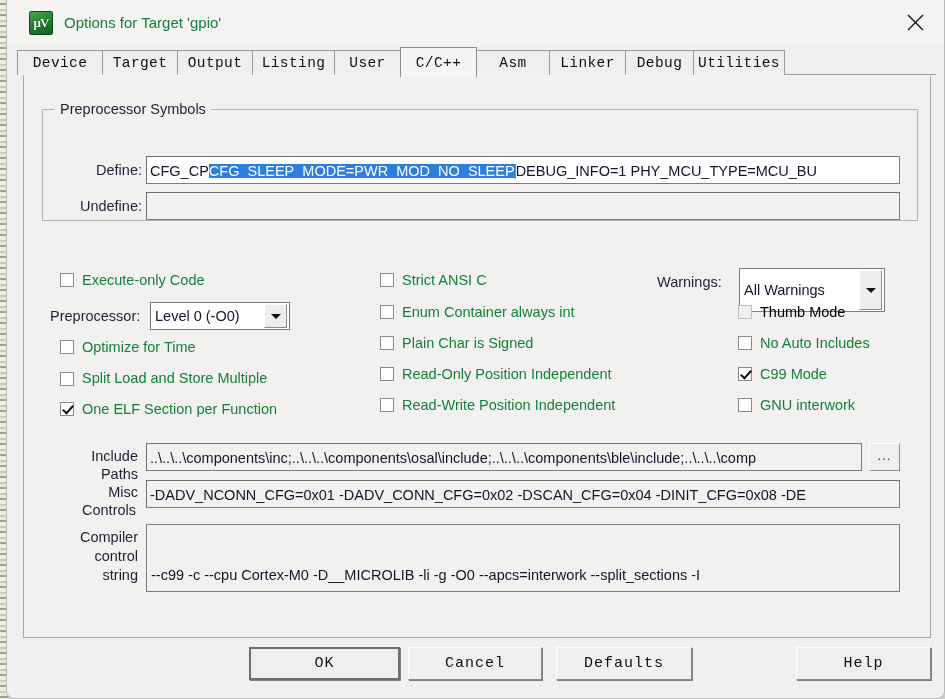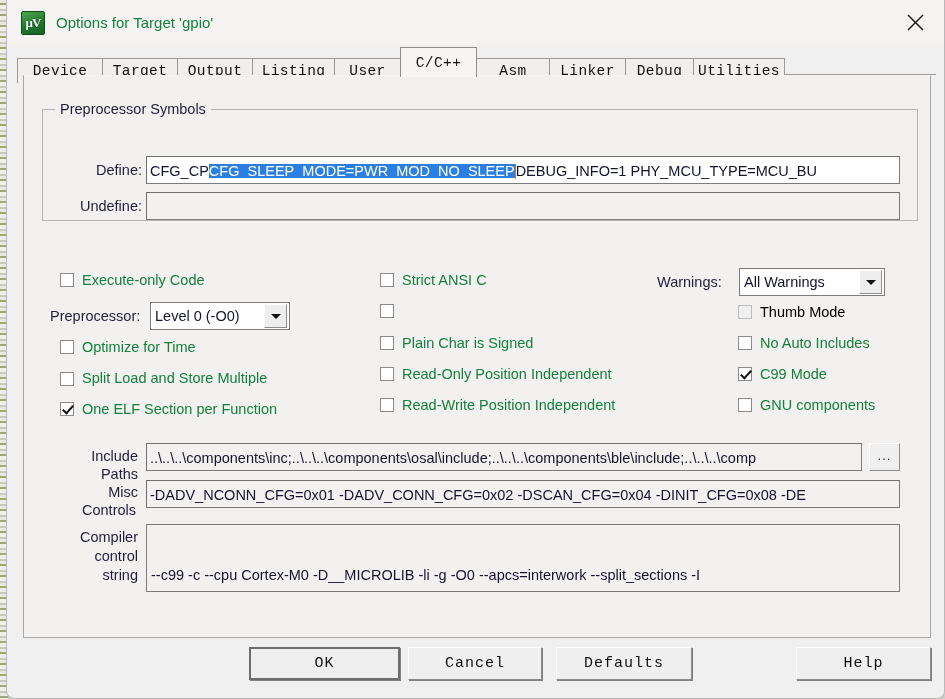--- a/index.html
+++ b/index.html
@@ -29,21 +29,21 @@
   }
   .titlebar {
     position: relative;
     height: 45px;
     background: #f4f3f1;
     border-bottom: none;
     display: flex; align-items: center;
     border-radius: 0 0 0 0;
   }
   .app-icon {
-    width: 22px; height: 22px; margin-left: 14px;
+    width: 22px; height: 22px; margin-left: 22px;
     background: linear-gradient(160deg, #4da54d 0%, #1f7a2e 55%, #156023 100%);
     border: 1px solid #0e4a1a;
     border-radius: 2px;
     position: relative;
     flex: 0 0 auto;
   }
   .app-icon .glyph {
     position: absolute; inset: 0;
     color: #fff; font-family: "Liberation Serif", serif;
     font-size: 13px; font-weight: bold;
@@ -63,21 +63,21 @@
     width: 58px; height: 45px;
     display: flex; align-items: center; justify-content: center;
     cursor: default;
   }
   .close-btn svg { display:block; }
 
   .tabstrip {
     position: absolute; left: 10px; top: 47px; right: 8px; height: 28px;
   }
   .tab {
-    position: absolute; top: 11px; height: 25px;
+    position: absolute; top: 3px; height: 25px;
     background: #f0efed;
     border: 1px solid #9a9a9a;
     border-bottom: none;
     box-sizing: border-box;
     font-family: "Liberation Mono", monospace;
     font-size: 14.5px;
     color: #101010;
     display: flex; align-items: center; justify-content: center;
     padding: 0 5px;
     letter-spacing: 0.4px;
@@ -321,54 +321,55 @@
       <span class="cbox checked"></span>
       <span>One ELF Section per Function</span>
     </div>
 
     <div class="cb-row" style="left:356px; top:196px;">
       <span class="cbox"></span>
       <span>Strict ANSI C</span>
     </div>
     <div class="cb-row" style="left:356px; top:228px;">
       <span class="cbox"></span>
+      <span>Enum Container always int</span>
     </div>
     <div class="cb-row" style="left:356px; top:259px;">
       <span class="cbox"></span>
       <span>Plain Char is Signed</span>
     </div>
     <div class="cb-row" style="left:356px; top:290px;">
       <span class="cbox"></span>
       <span>Read-Only Position Independent</span>
     </div>
     <div class="cb-row" style="left:356px; top:321px;">
       <span class="cbox"></span>
       <span>Read-Write Position Independent</span>
     </div>
 
     <div class="lbl" style="left:633px; top:198px;">Warnings:</div>
-    <div class="combo" style="left:715px; top:192px; width:146px; height:28px;">
+    <div class="combo" style="left:715px; top:192px; width:146px; height:44px;">
       <span class="val">All Warnings</span>
       <span class="arrow"></span>
     </div>
     <div class="cb-row disabled" style="left:714px; top:228px;">
       <span class="cbox"></span>
       <span>Thumb Mode</span>
     </div>
     <div class="cb-row" style="left:714px; top:259px;">
       <span class="cbox"></span>
       <span>No Auto Includes</span>
     </div>
     <div class="cb-row" style="left:714px; top:290px;">
       <span class="cbox checked"></span>
       <span>C99 Mode</span>
     </div>
     <div class="cb-row" style="left:714px; top:321px;">
       <span class="cbox"></span>
-      <span>GNU components</span>
+      <span>GNU interwork</span>
     </div>
 
     <div class="lbl right" style="left:22px; top:372px; width:92px;">Include</div>
     <div class="lbl right" style="left:22px; top:390px; width:92px;">Paths</div>
     <div class="txtfield readonlyish" style="left:122px; top:367px; width:716px; height:28px;">..\..\..\components\inc;..\..\..\components\osal\include;..\..\..\components\ble\include;..\..\..\comp</div>
     <div class="dots-btn" style="left:845px; top:367px; width:31px; height:28px;">...</div>
 
     <div class="lbl right" style="left:22px; top:408px; width:92px;">Misc</div>
     <div class="lbl right" style="left:20px; top:426px; width:92px;">Controls</div>
     <div class="txtfield readonlyish" style="left:122px; top:404px; width:754px; height:28px;">-DADV_NCONN_CFG=0x01  -DADV_CONN_CFG=0x02  -DSCAN_CFG=0x04  -DINIT_CFG=0x08  -DE</div>

